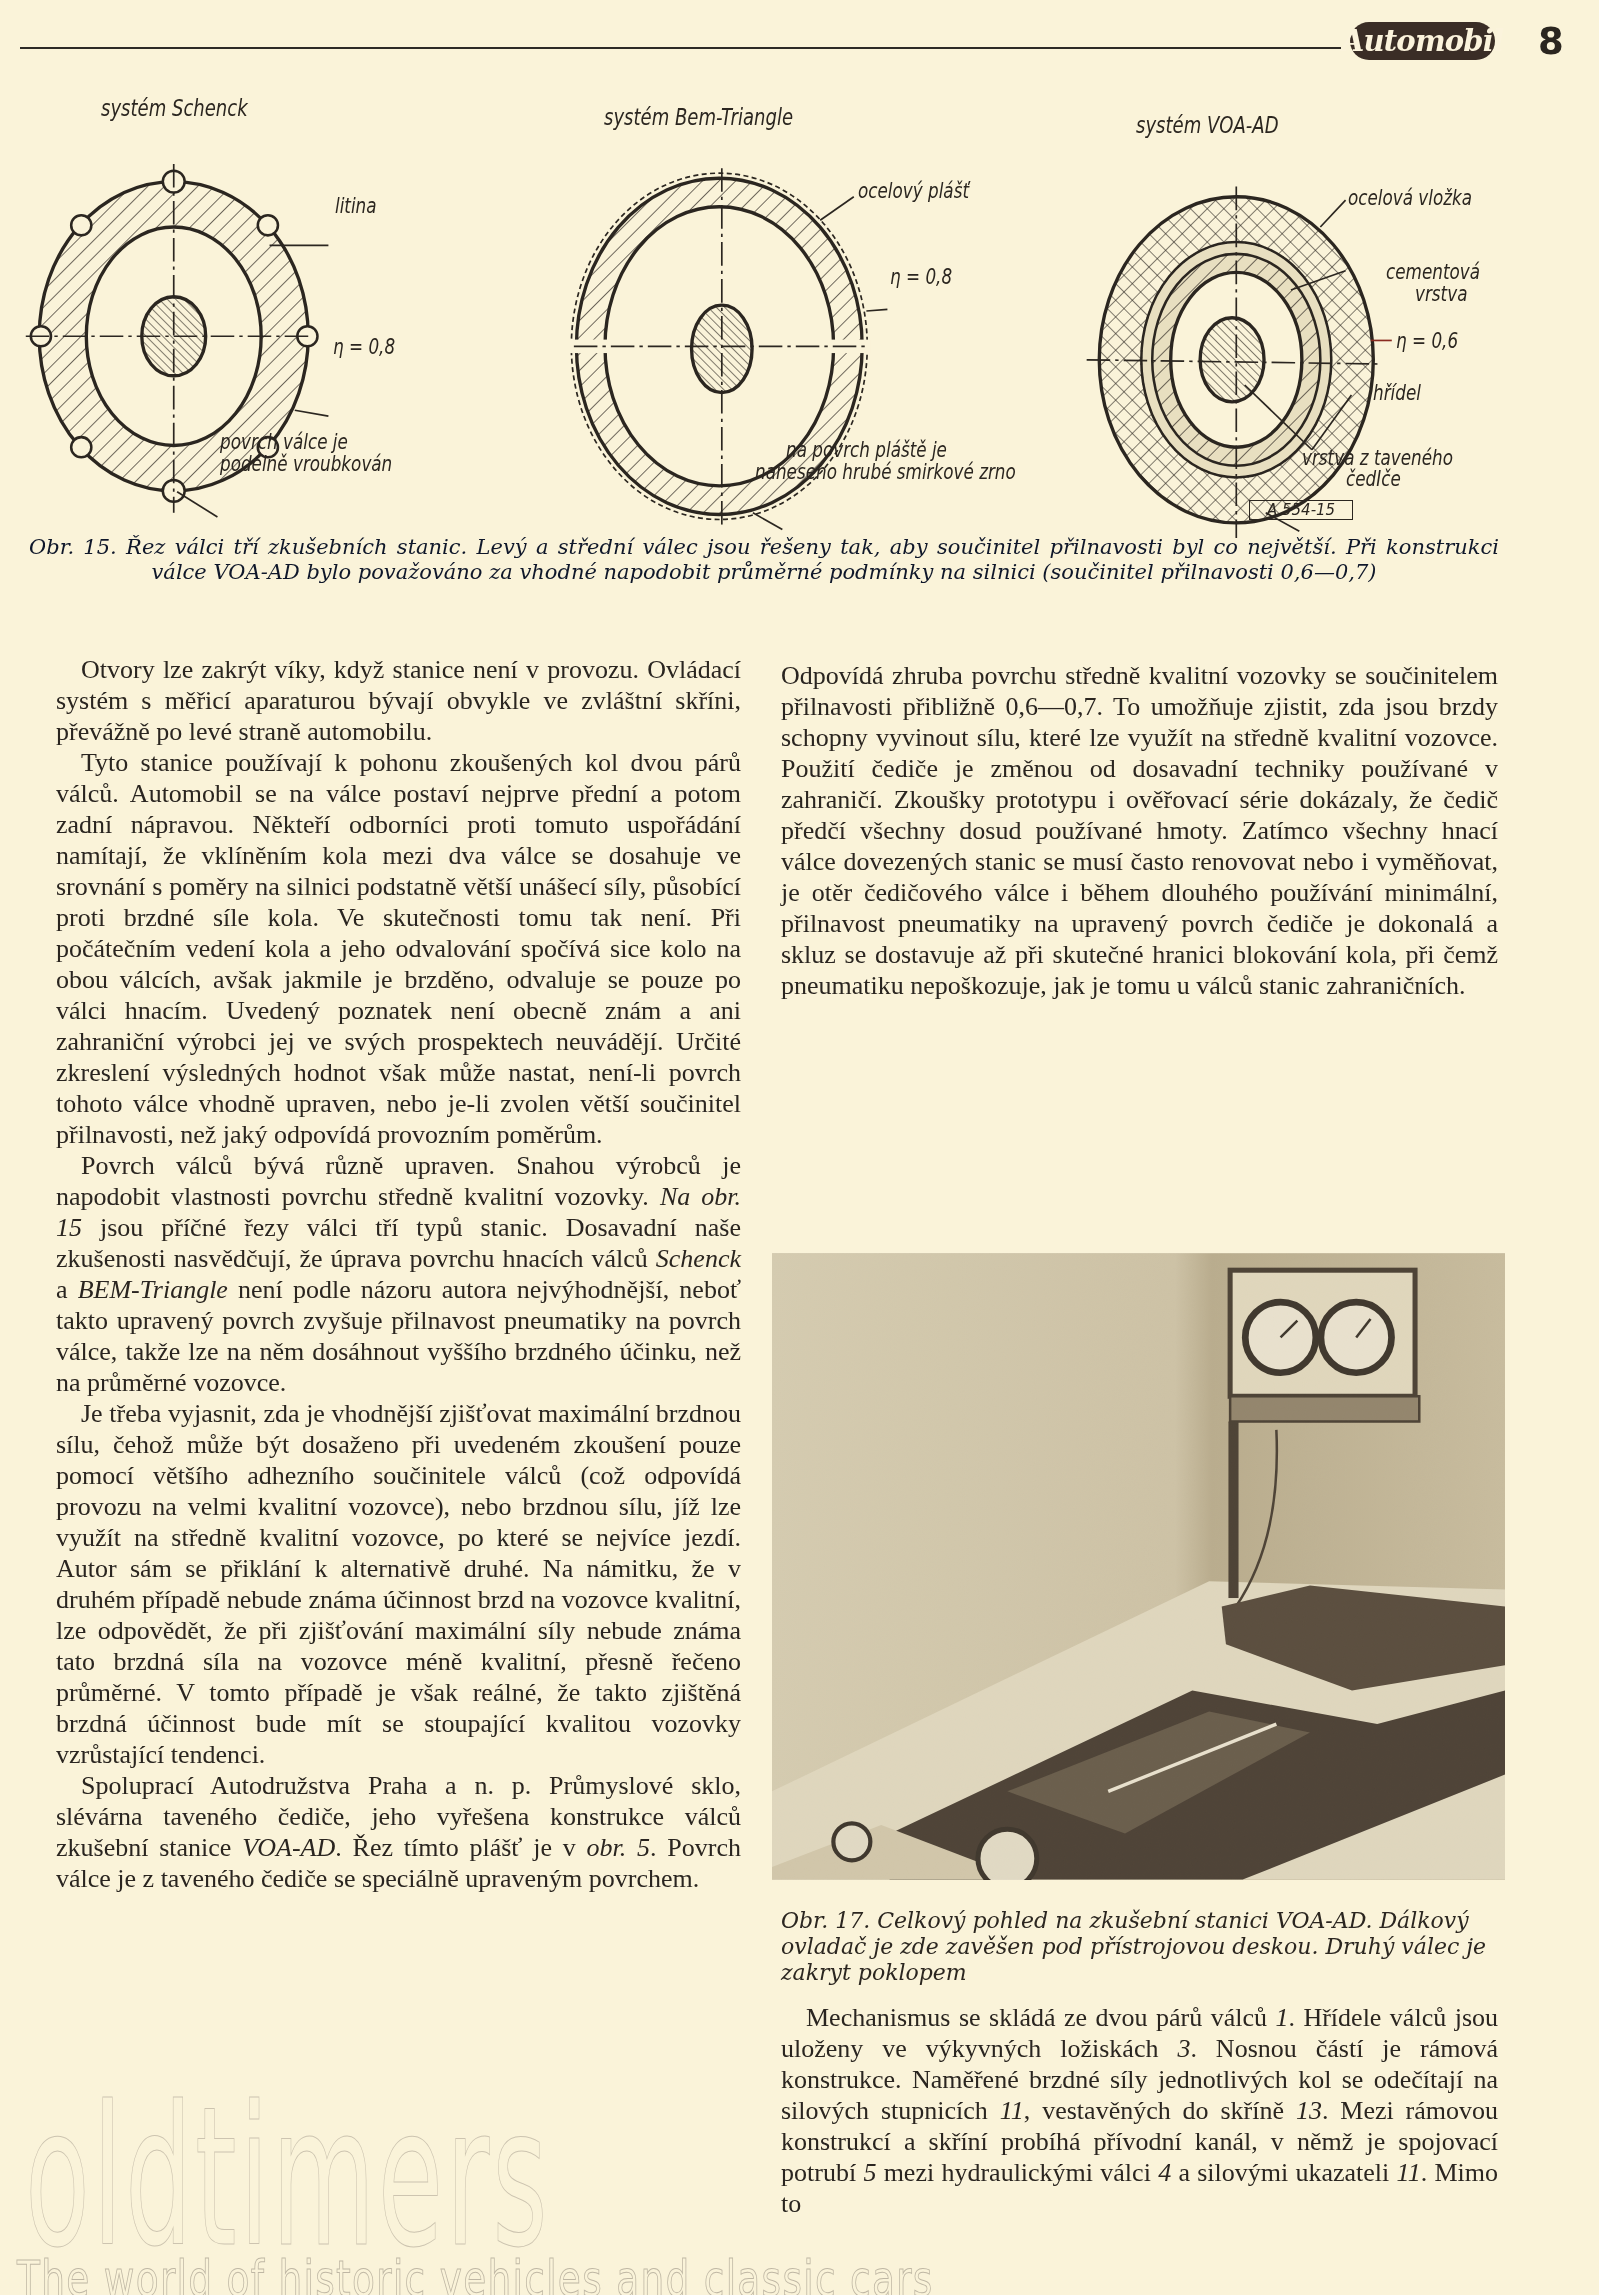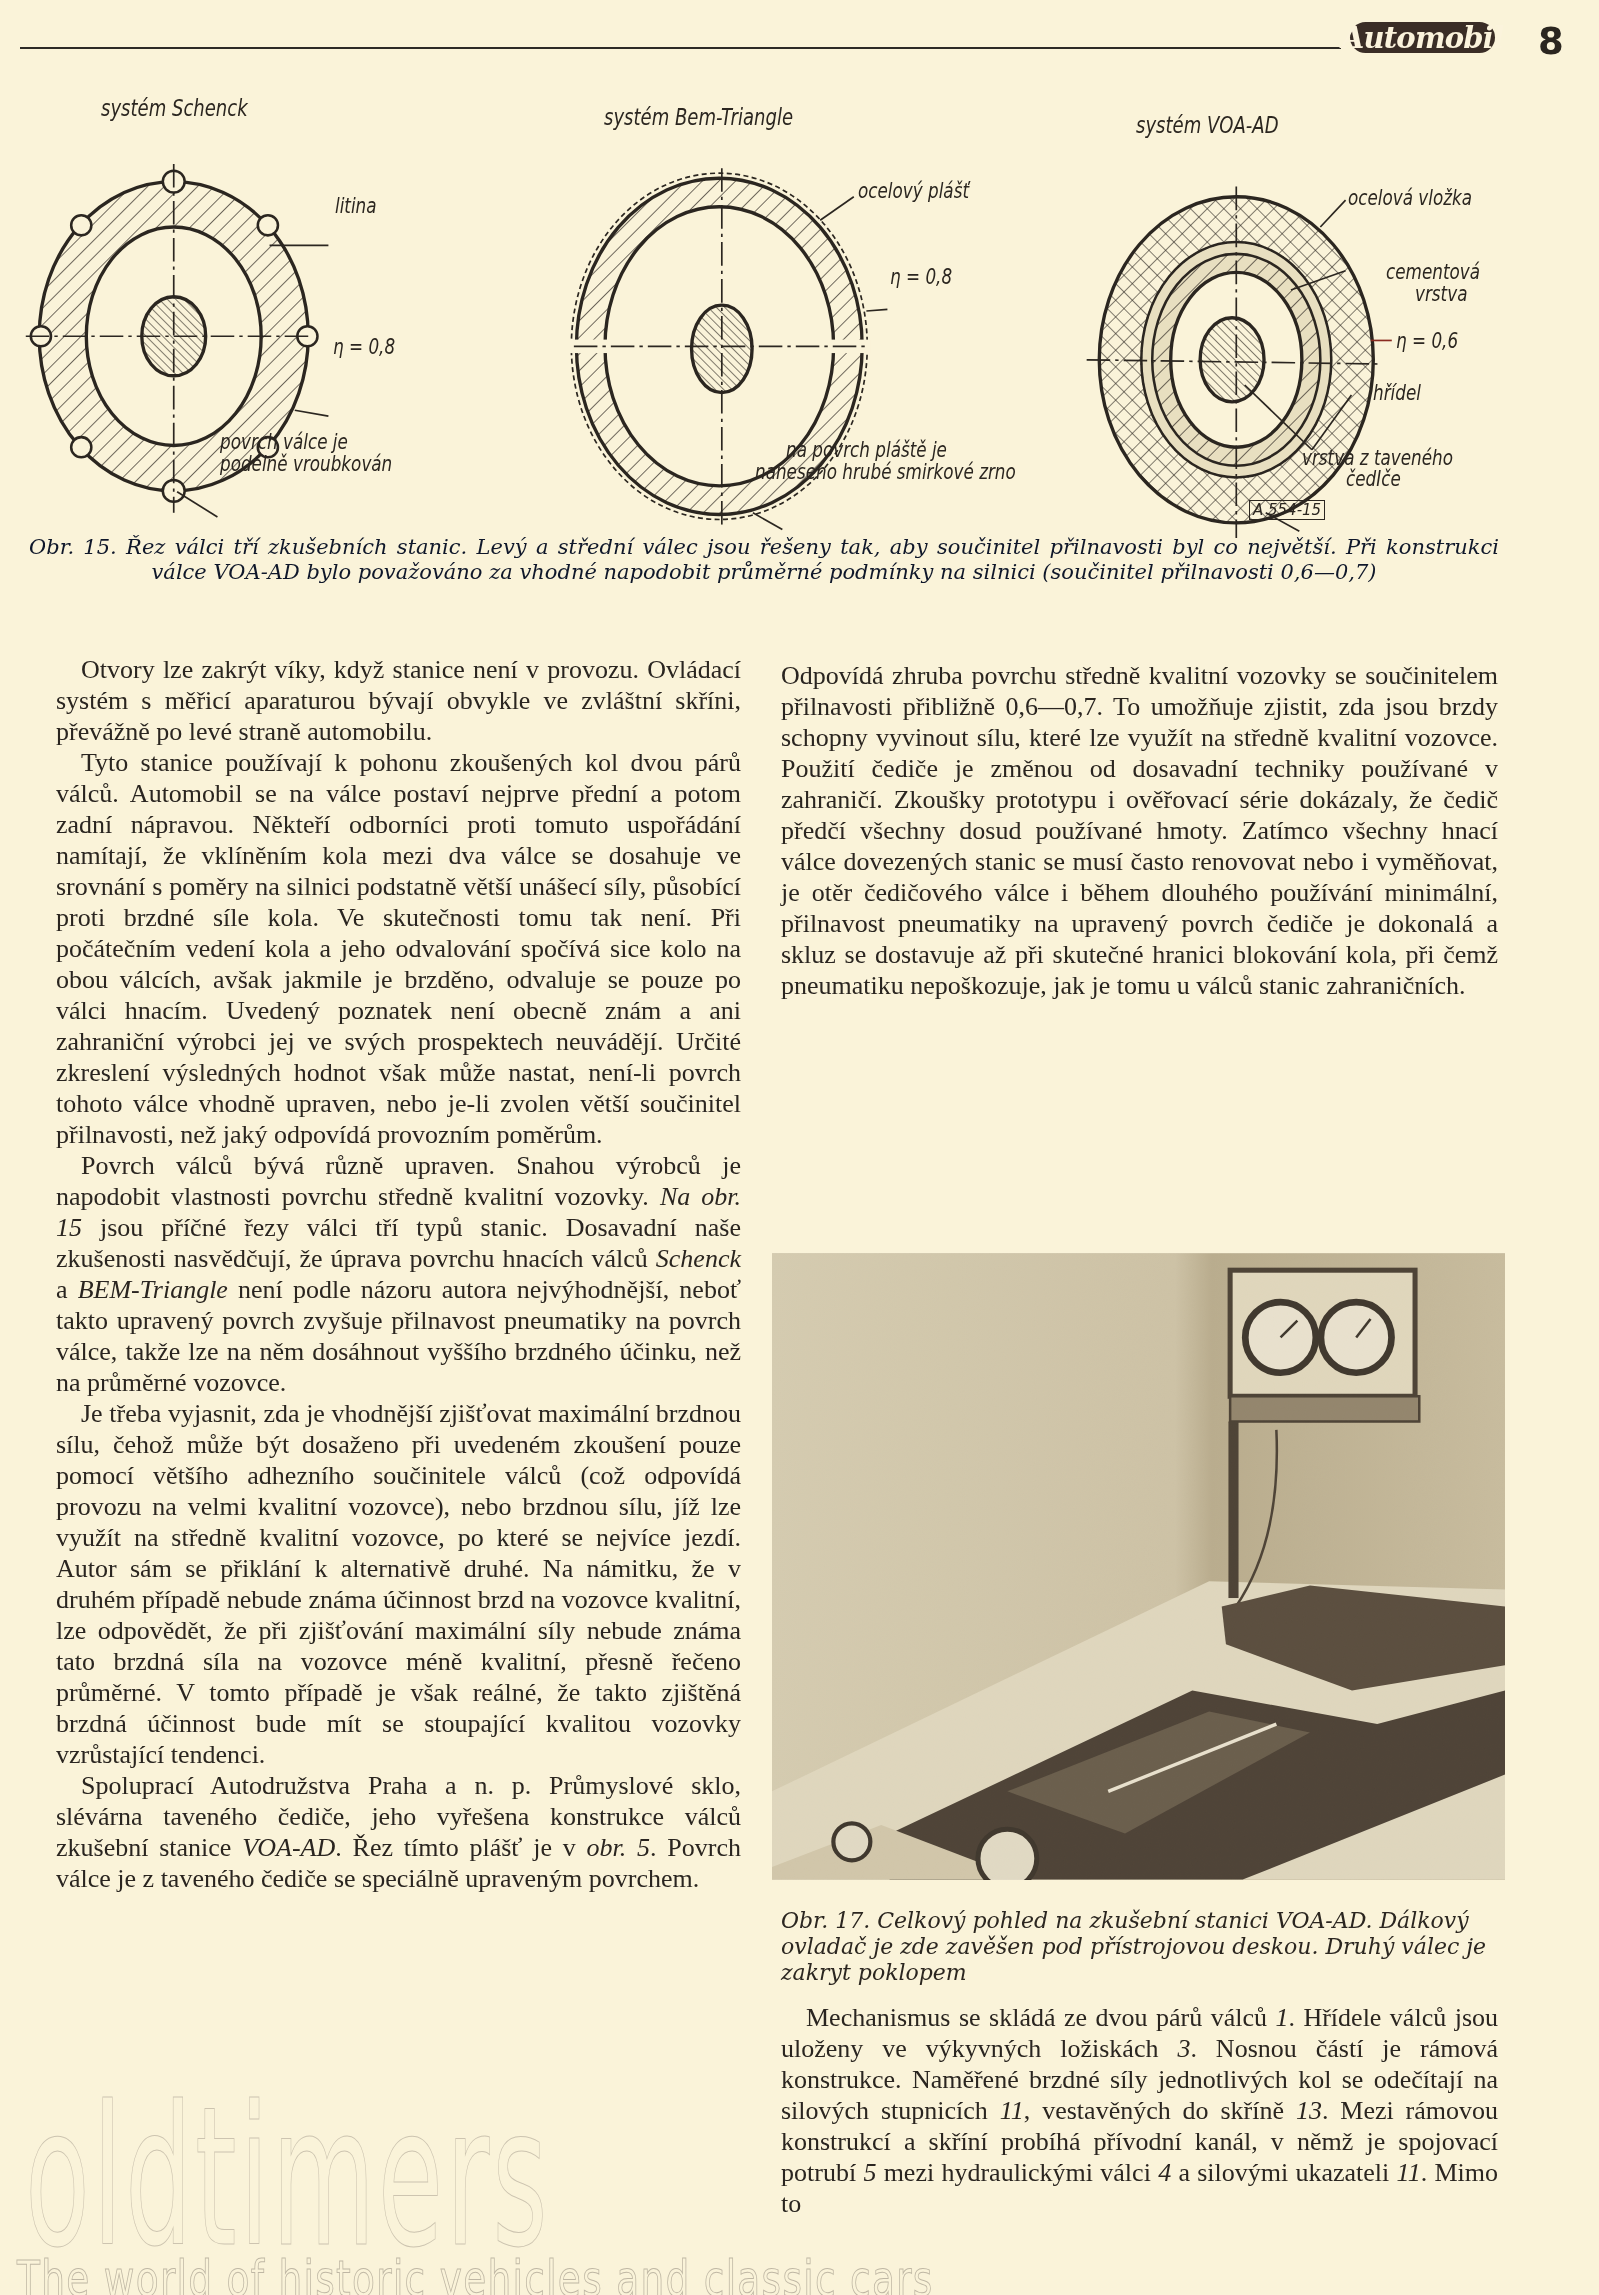--- a/index.html
+++ b/index.html
@@ -4,28 +4,28 @@
 <style>
   html, body { margin:0; padding:0; }
   body {
     width:1600px; height:2295px; position:relative; overflow:hidden;
     background:#faf3d9;
     color:#2b2620;
     font-family:"DejaVu Serif", serif;
   }
   .abs { position:absolute; }
   .header-rule { left:20px; top:47px; width:1321px; height:0; border-top:2.5px solid #2d2a26; }
-  .logo { left:1350px; top:22px; width:145px; height:31px; background:#3a2d26; border-radius:22px;
+  .logo { left:1350px; top:22px; width:145px; height:38px; background:#3a2d26; border-radius:22px;
           color:#fbf3dc; font-family:"DejaVu Serif", serif; font-style:italic; font-size:29px; font-weight:bold;
           display:flex; align-items:center; justify-content:center; letter-spacing:-0.8px; }
   .page-num { left:1538px; top:20px; font-family:"DejaVu Sans", sans-serif; font-weight:bold; font-size:37px; color:#2b2620; }
 
   .diag-title { font-family:"DejaVu Sans Condensed","DejaVu Sans", sans-serif; font-style:italic; font-size:23.6px; color:#2b2620; transform:scaleX(0.85); transform-origin:left; }
   .diag-label { font-family:"DejaVu Sans", sans-serif; font-style:italic; font-size:21px; color:#2b2620; line-height:22px; transform:scaleX(0.8); transform-origin:left; white-space:nowrap; }
-  .ref-box { border:1.7px solid #2b2620; padding:0 3px; font-family:"DejaVu Sans", sans-serif; font-style:italic; font-size:15px; }
+  .ref-box { border:1.7px solid #2b2620; padding:0 17px; font-family:"DejaVu Sans", sans-serif; font-style:italic; font-size:15px; }
 
   .caption { font-family:"DejaVu Serif", serif; font-style:italic; font-size:21px; line-height:25px; text-align:justify; text-align-last:center; color:#0f172a; }
 
   .col { font-family:"Liberation Serif","DejaVu Serif", serif; font-size:26px; line-height:31px; text-align:justify; color:#2a2520; transform-origin:left top; }
   .col p { margin:0; text-indent:25px; }
   .col p.noindent { text-indent:0; }
   .col i { font-style:italic; }
 
   .photo { left:772px; top:1253px; width:733px; height:627px; background:#d9d0b8; overflow:hidden; }
   .fig-caption { font-family:"DejaVu Serif", serif; font-style:italic; font-size:22px; line-height:26px; text-align:left; color:#2b2620; }

